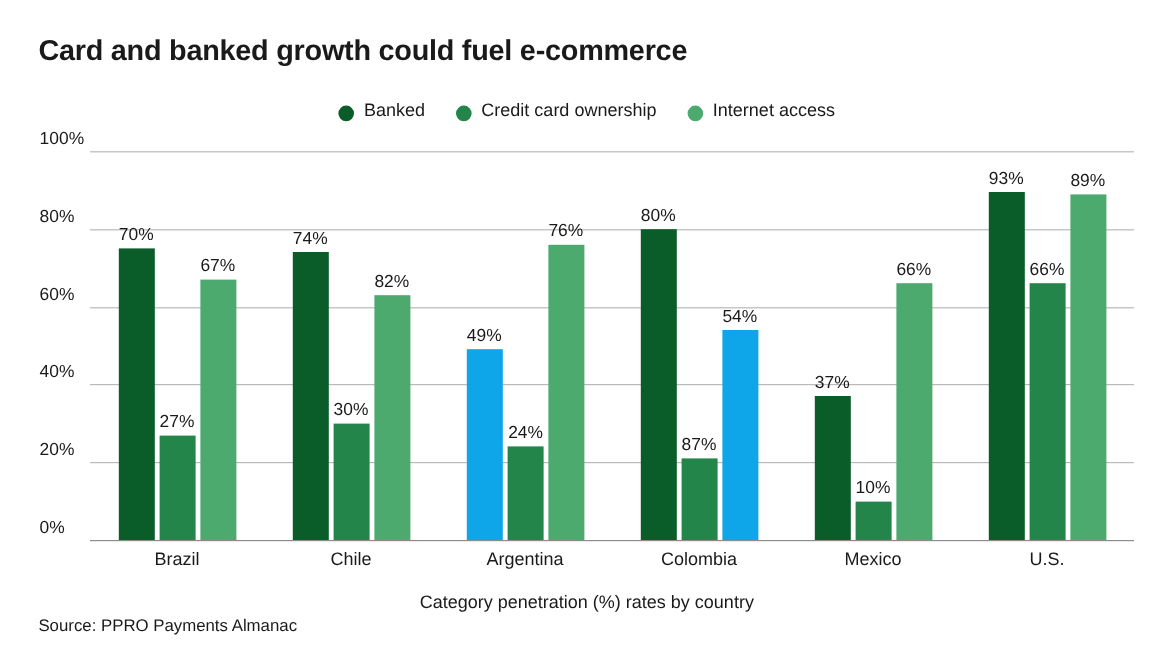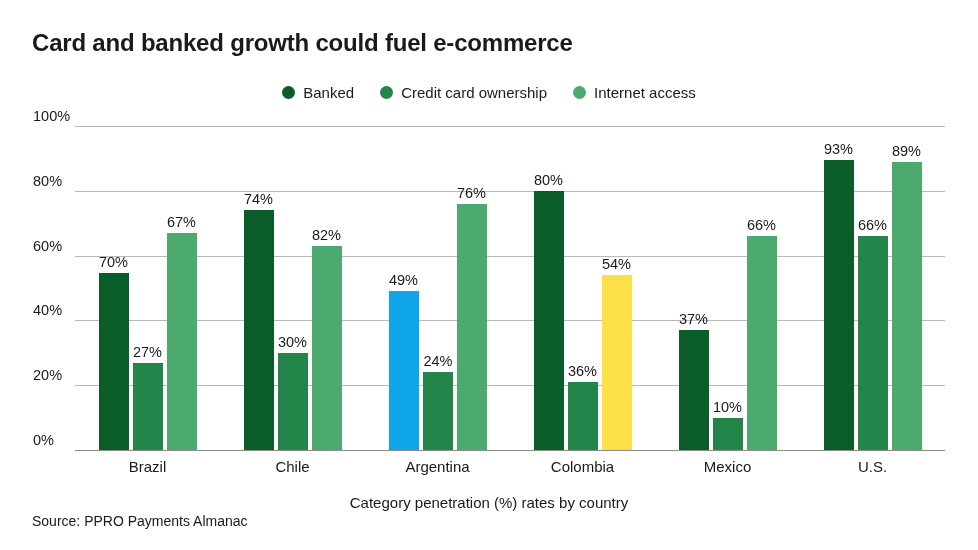--- a/index.html
+++ b/index.html
@@ -41,21 +41,21 @@
     left: 0;
     top: 84px;
     width: 978px;
     display: flex;
     justify-content: center;
     align-items: center;
     gap: 26px;
   }
   .legend-item {
     display: flex;
-    align-items: center;
+    align-items: flex-end;
     gap: 8px;
   }
   .legend-swatch {
     width: 13px;
     height: 13px;
     border-radius: 50%;
     display: block;
   }
   .legend-label {
     font-size: 15px;
@@ -179,21 +179,21 @@
     </div>
 
   <div id="plot-area">
       <div class="gridline baseline" style="top: 324px;"></div>
       <div class="gridline" style="top: 259.2px;"></div>
       <div class="gridline" style="top: 194.4px;"></div>
       <div class="gridline" style="top: 129.6px;"></div>
       <div class="gridline" style="top: 64.8px;"></div>
       <div class="gridline" style="top: 0px;"></div>
       <div class="group" style="left: 0px; width: 145px;">
-        <div class="bar" style="left: 23.5px; height: 177px; background: rgb(10, 92, 41);">
+        <div class="bar" style="left: 23.5px; height: 243px; background: rgb(10, 92, 41);">
           <span class="bar-value">70%</span>
         </div>
         <div class="bar" style="left: 57.5px; height: 87.48px; background: rgb(35, 133, 74);">
           <span class="bar-value">27%</span>
         </div>
         <div class="bar" style="left: 91.5px; height: 217.08px; background: rgb(76, 170, 110);">
           <span class="bar-value">67%</span>
         </div>
         <div class="group-label">Brazil</div>
       </div>
@@ -219,23 +219,23 @@
         <div class="bar" style="left: 91.5px; height: 246.24px; background: rgb(76, 170, 110);">
           <span class="bar-value">76%</span>
         </div>
         <div class="group-label">Argentina</div>
       </div>
       <div class="group" style="left: 435px; width: 145px;">
         <div class="bar" style="left: 23.5px; height: 259.2px; background: rgb(10, 92, 41);">
           <span class="bar-value">80%</span>
         </div>
         <div class="bar" style="left: 57.5px; height: 68.04px; background: rgb(35, 133, 74);">
-          <span class="bar-value">36%</span>
-        </div>
-        <div class="bar" style="left: 91.5px; height: 174.96px; background: #fde047;">
+          <span class="bar-value">87%</span>
+        </div>
+        <div class="bar" style="left: 91.5px; height: 174.96px; background: #0ea5e9;">
           <span class="bar-value">54%</span>
         </div>
         <div class="group-label">Colombia</div>
       </div>
       <div class="group" style="left: 580px; width: 145px;">
         <div class="bar" style="left: 23.5px; height: 119.88px; background: rgb(10, 92, 41);">
           <span class="bar-value">37%</span>
         </div>
         <div class="bar" style="left: 57.5px; height: 32.4px; background: rgb(35, 133, 74);">
           <span class="bar-value">10%</span>

